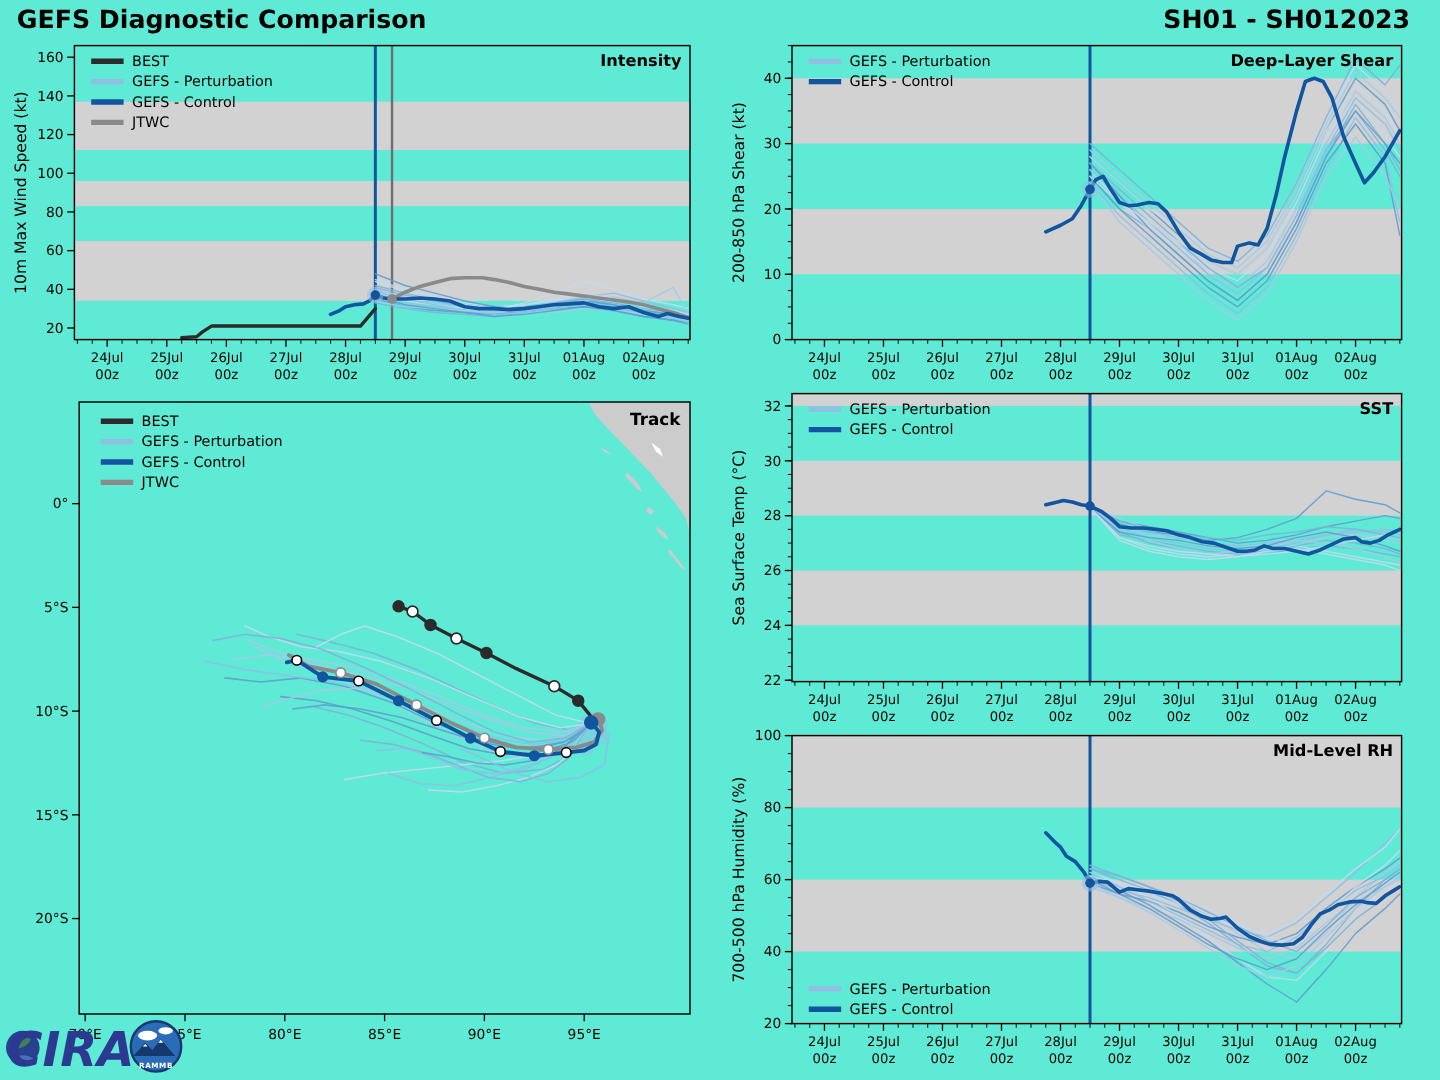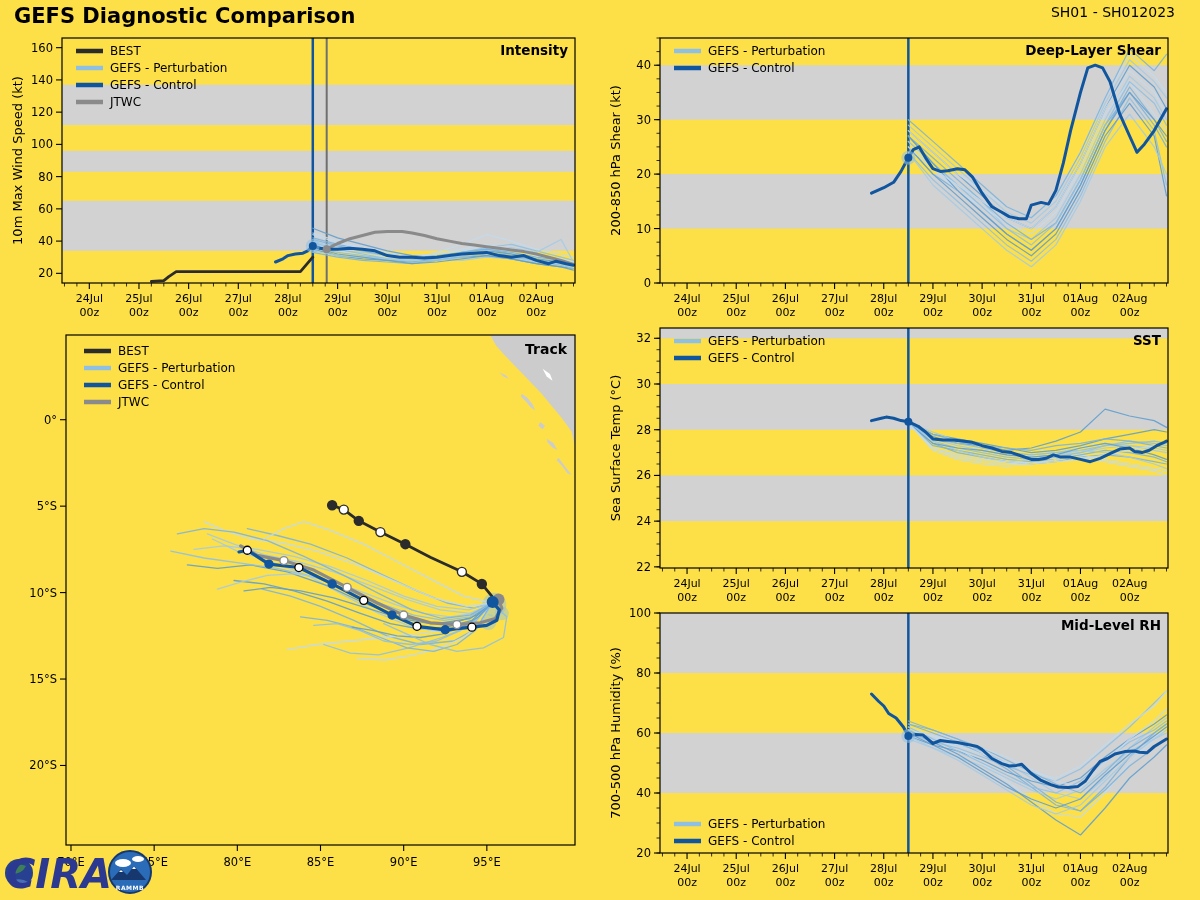--- a/index.html
+++ b/index.html
@@ -1,20 +1,20 @@
 <!DOCTYPE html>
 <html><head>
 <meta charset="utf-8">
 <style>
   html,body{margin:0;padding:0;background:#fff;}
-  .stage{position:relative;width:1200px;height:900px;background:#fde047;overflow:hidden;
+  .stage{position:relative;width:1200px;height:900px;background:#5eead4;overflow:hidden;
          font-family:"DejaVu Sans",sans-serif;}
   .fig-header{position:absolute;left:0;top:0;width:1200px;height:36px;}
   .fig-title{position:absolute;left:14px;top:4px;font-size:21px;font-weight:bold;color:#000;}
-  .storm-id{position:absolute;right:25px;top:4px;font-size:14px;font-weight:normal;color:#000;}
+  .storm-id{position:absolute;right:25px;top:4px;font-size:21px;font-weight:bold;color:#000;}
   .panel-svg{position:absolute;left:0;top:0;width:1200px;height:900px;}
   .panel-svg svg{position:absolute;left:0;top:0;}
   .logo-box{position:absolute;left:2px;top:846px;width:190px;height:36px;}
 </style>
 </head>
 <body>
 
 <div class="stage">
   <div class="fig-header">
     <div class="fig-title">GEFS Diagnostic Comparison</div>

